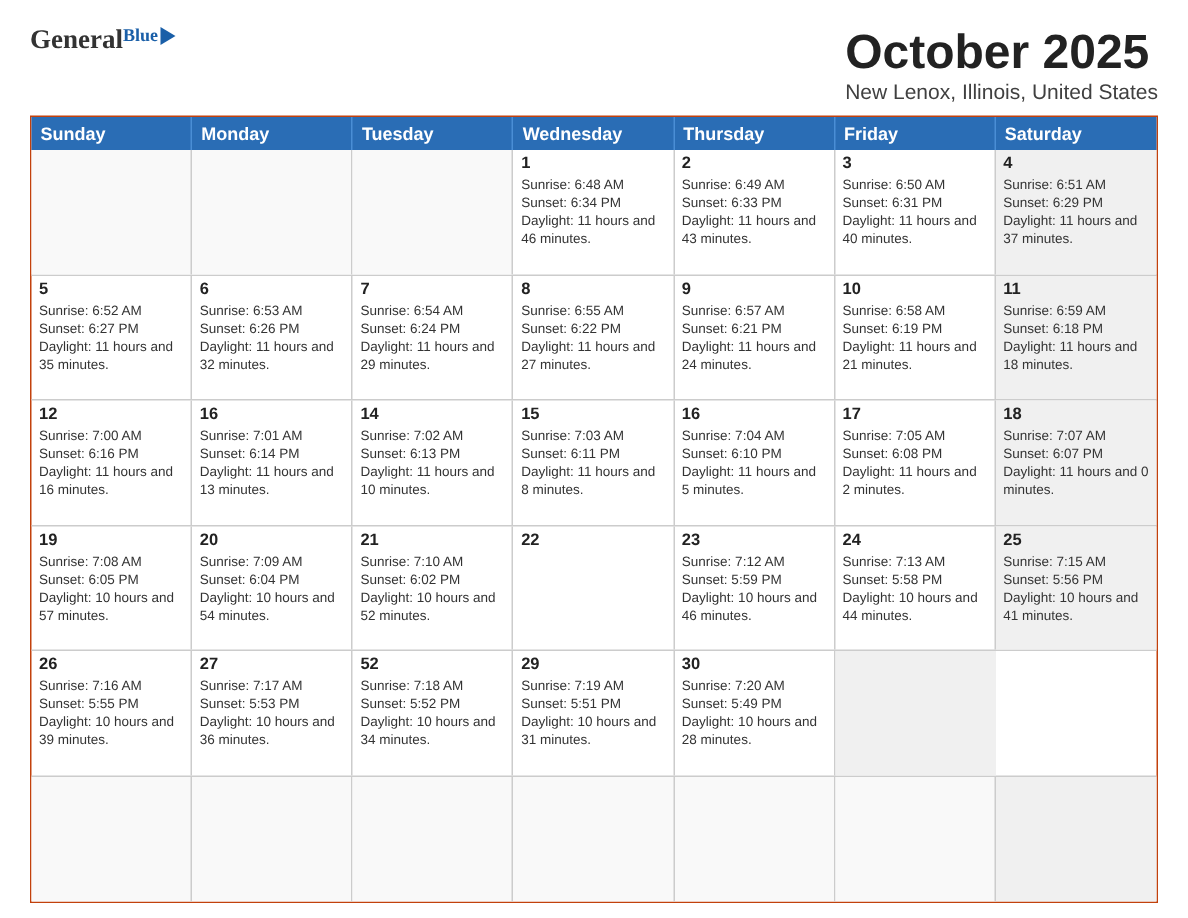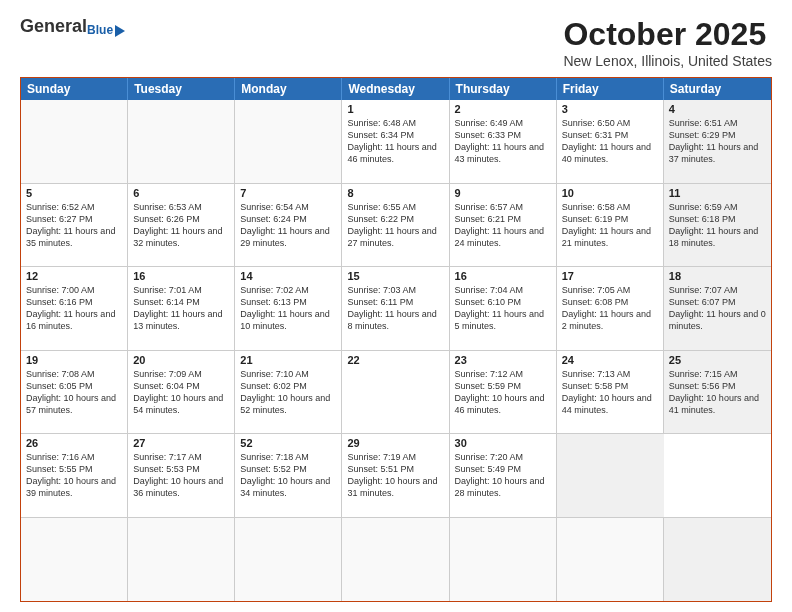--- a/index.html
+++ b/index.html
@@ -23,21 +23,22 @@
       justify-content: space-between;
       margin-bottom: 8px;
     }
     .logo {
       display: flex;
       flex-direction: column;
       align-items: flex-start;
     }
     .logo-text {
       display: flex;
-      align-items: flex-end;
+      align-items: flex-start;
+      font-family: Liberation Serif, serif;
     }
     .logo-general {
       font-size: 18px;
       font-weight: bold;
       color: #333;
     }
     .logo-blue {
       font-size: 12px;
       font-weight: bold;
       color: #1a5fa8;
@@ -131,22 +132,22 @@
     </div>
     <div class="title-block">
       <div class="main-title">October 2025</div>
       <div class="subtitle">New Lenox, Illinois, United States</div>
     </div>
   </div>
 
   <div class="calendar">
     <div class="cal-header">
     <div class="cal-header-cell">Sunday</div>
+        <div class="cal-header-cell">Monday</div>
         <div class="cal-header-cell">Tuesday</div>
-        <div class="cal-header-cell">Monday</div>
         <div class="cal-header-cell">Wednesday</div>
         <div class="cal-header-cell">Thursday</div>
         <div class="cal-header-cell">Friday</div>
         <div class="cal-header-cell">Saturday</div>
       </div>
     <div class="cal-body">
     <div class="cal-week">
           <div class="cal-cell empty"></div>
           <div class="cal-cell empty"></div>
           <div class="cal-cell empty"></div>

